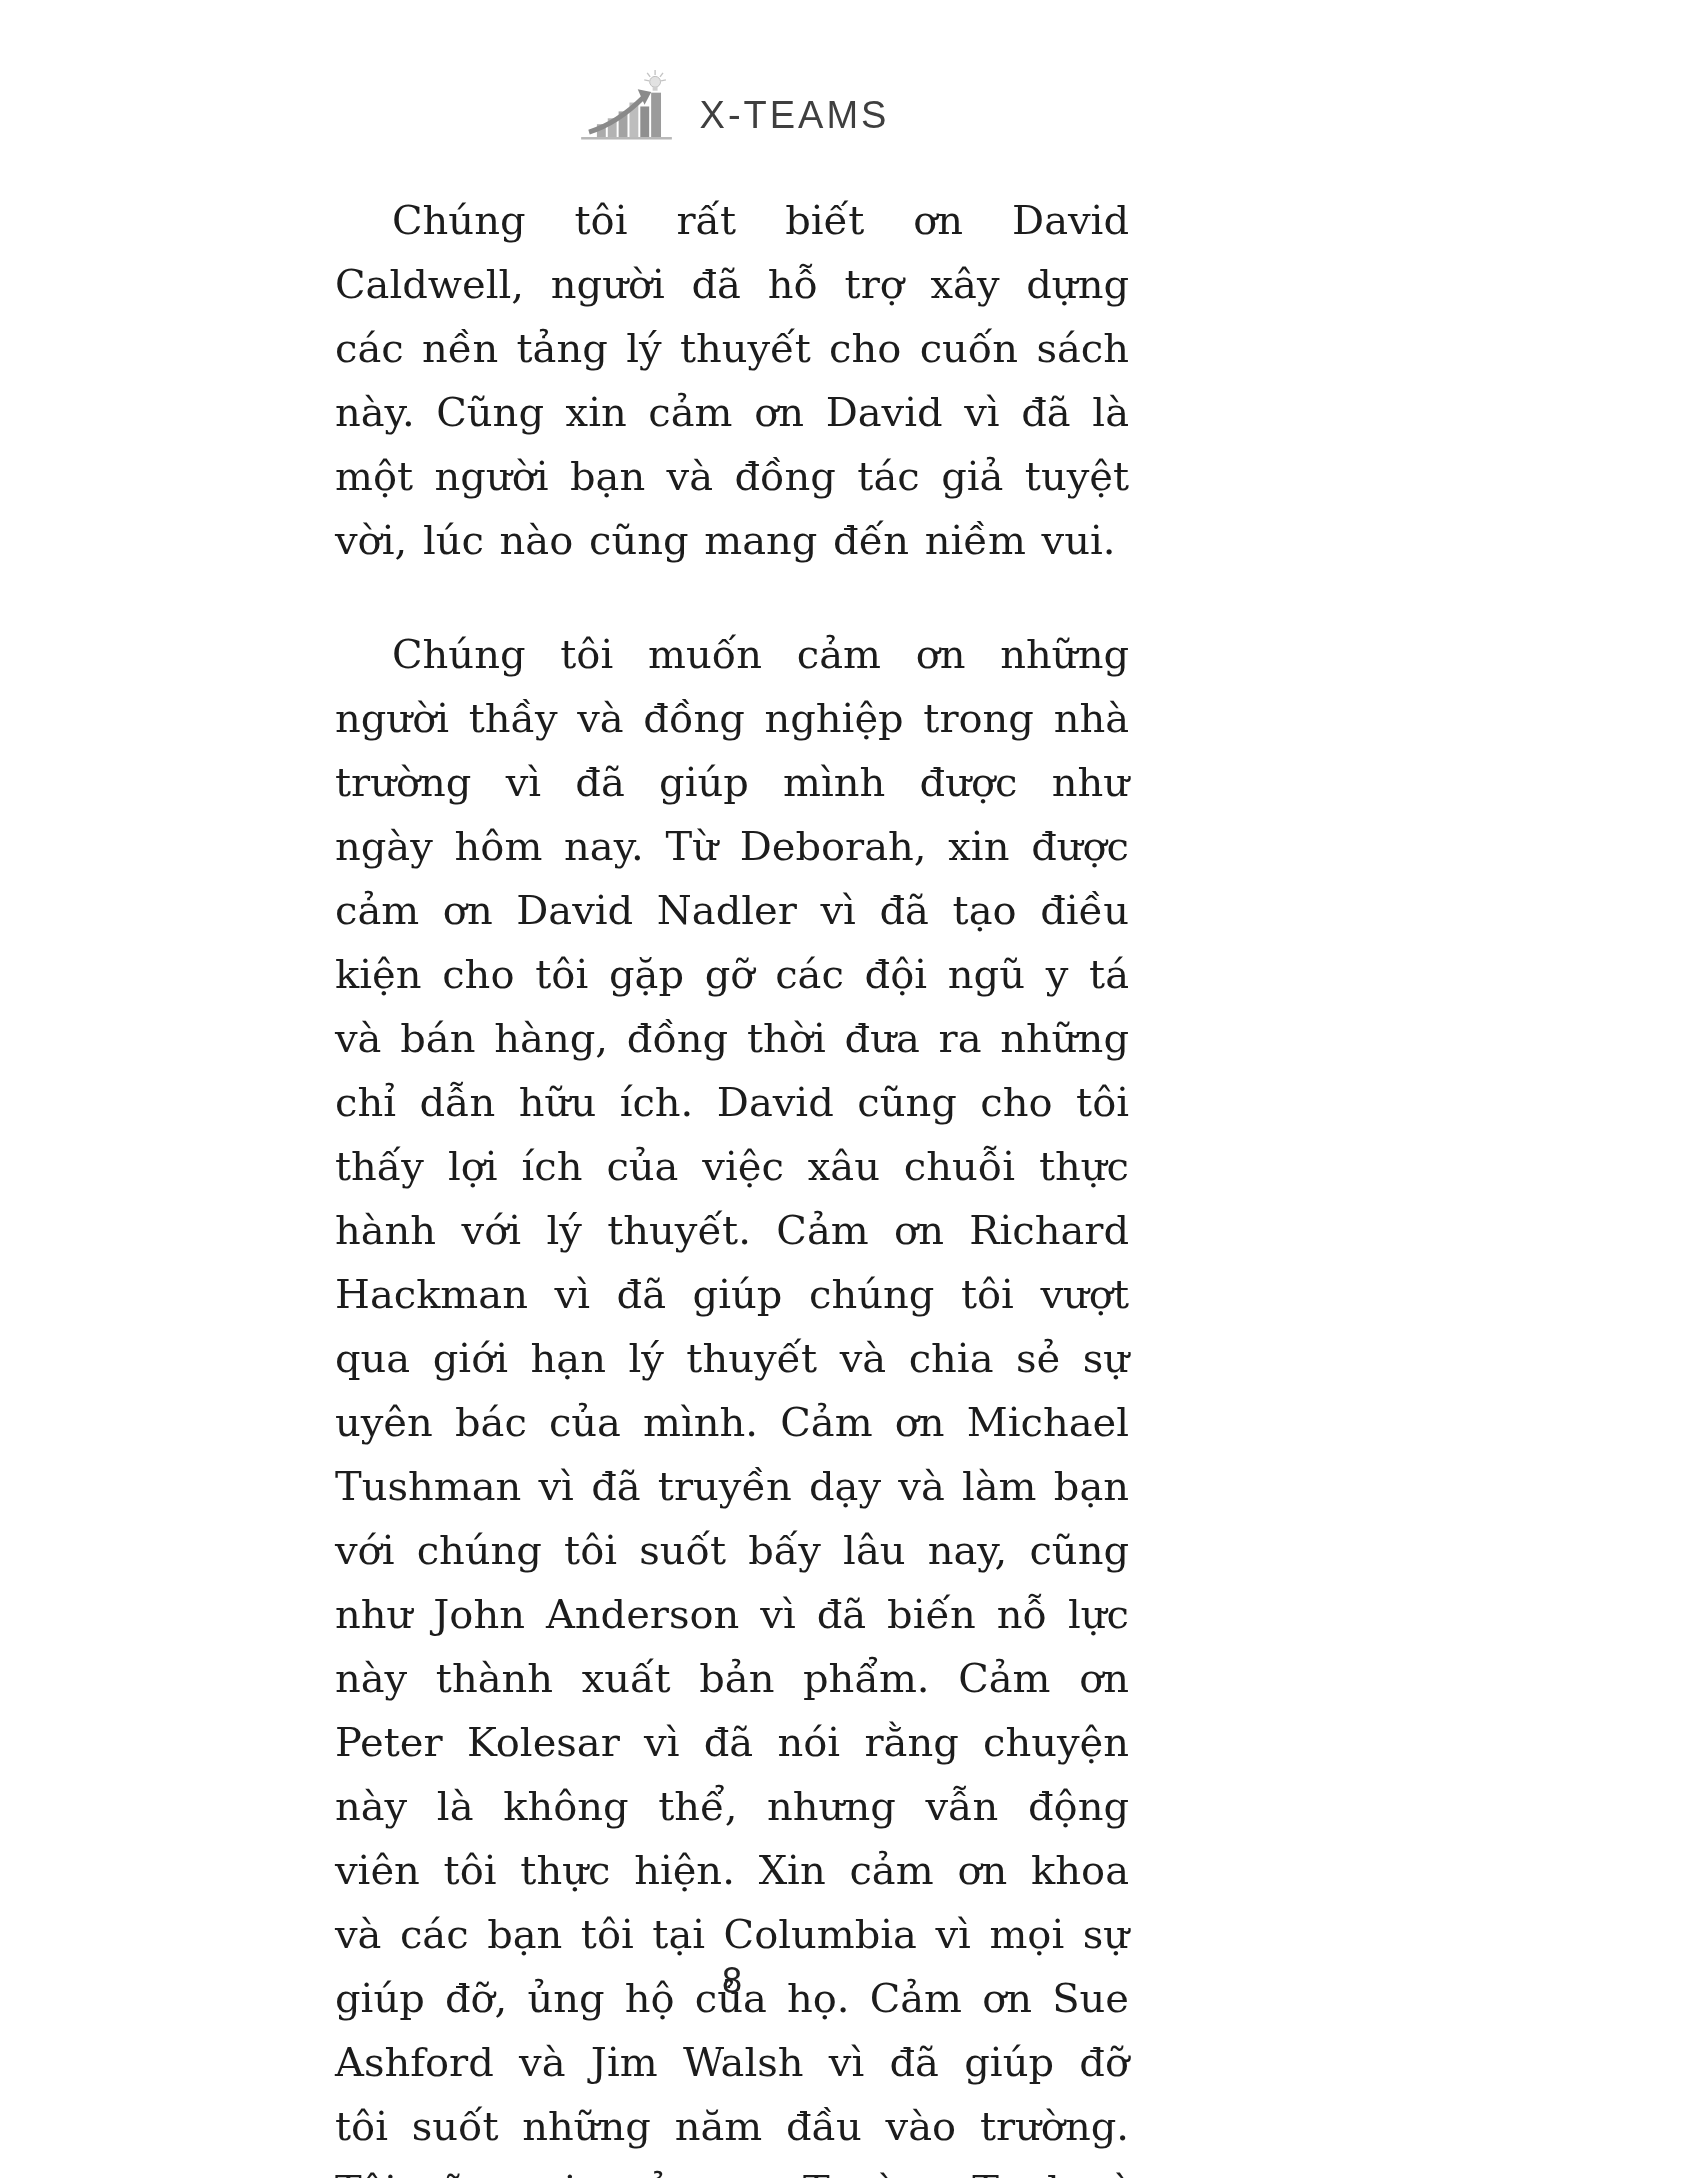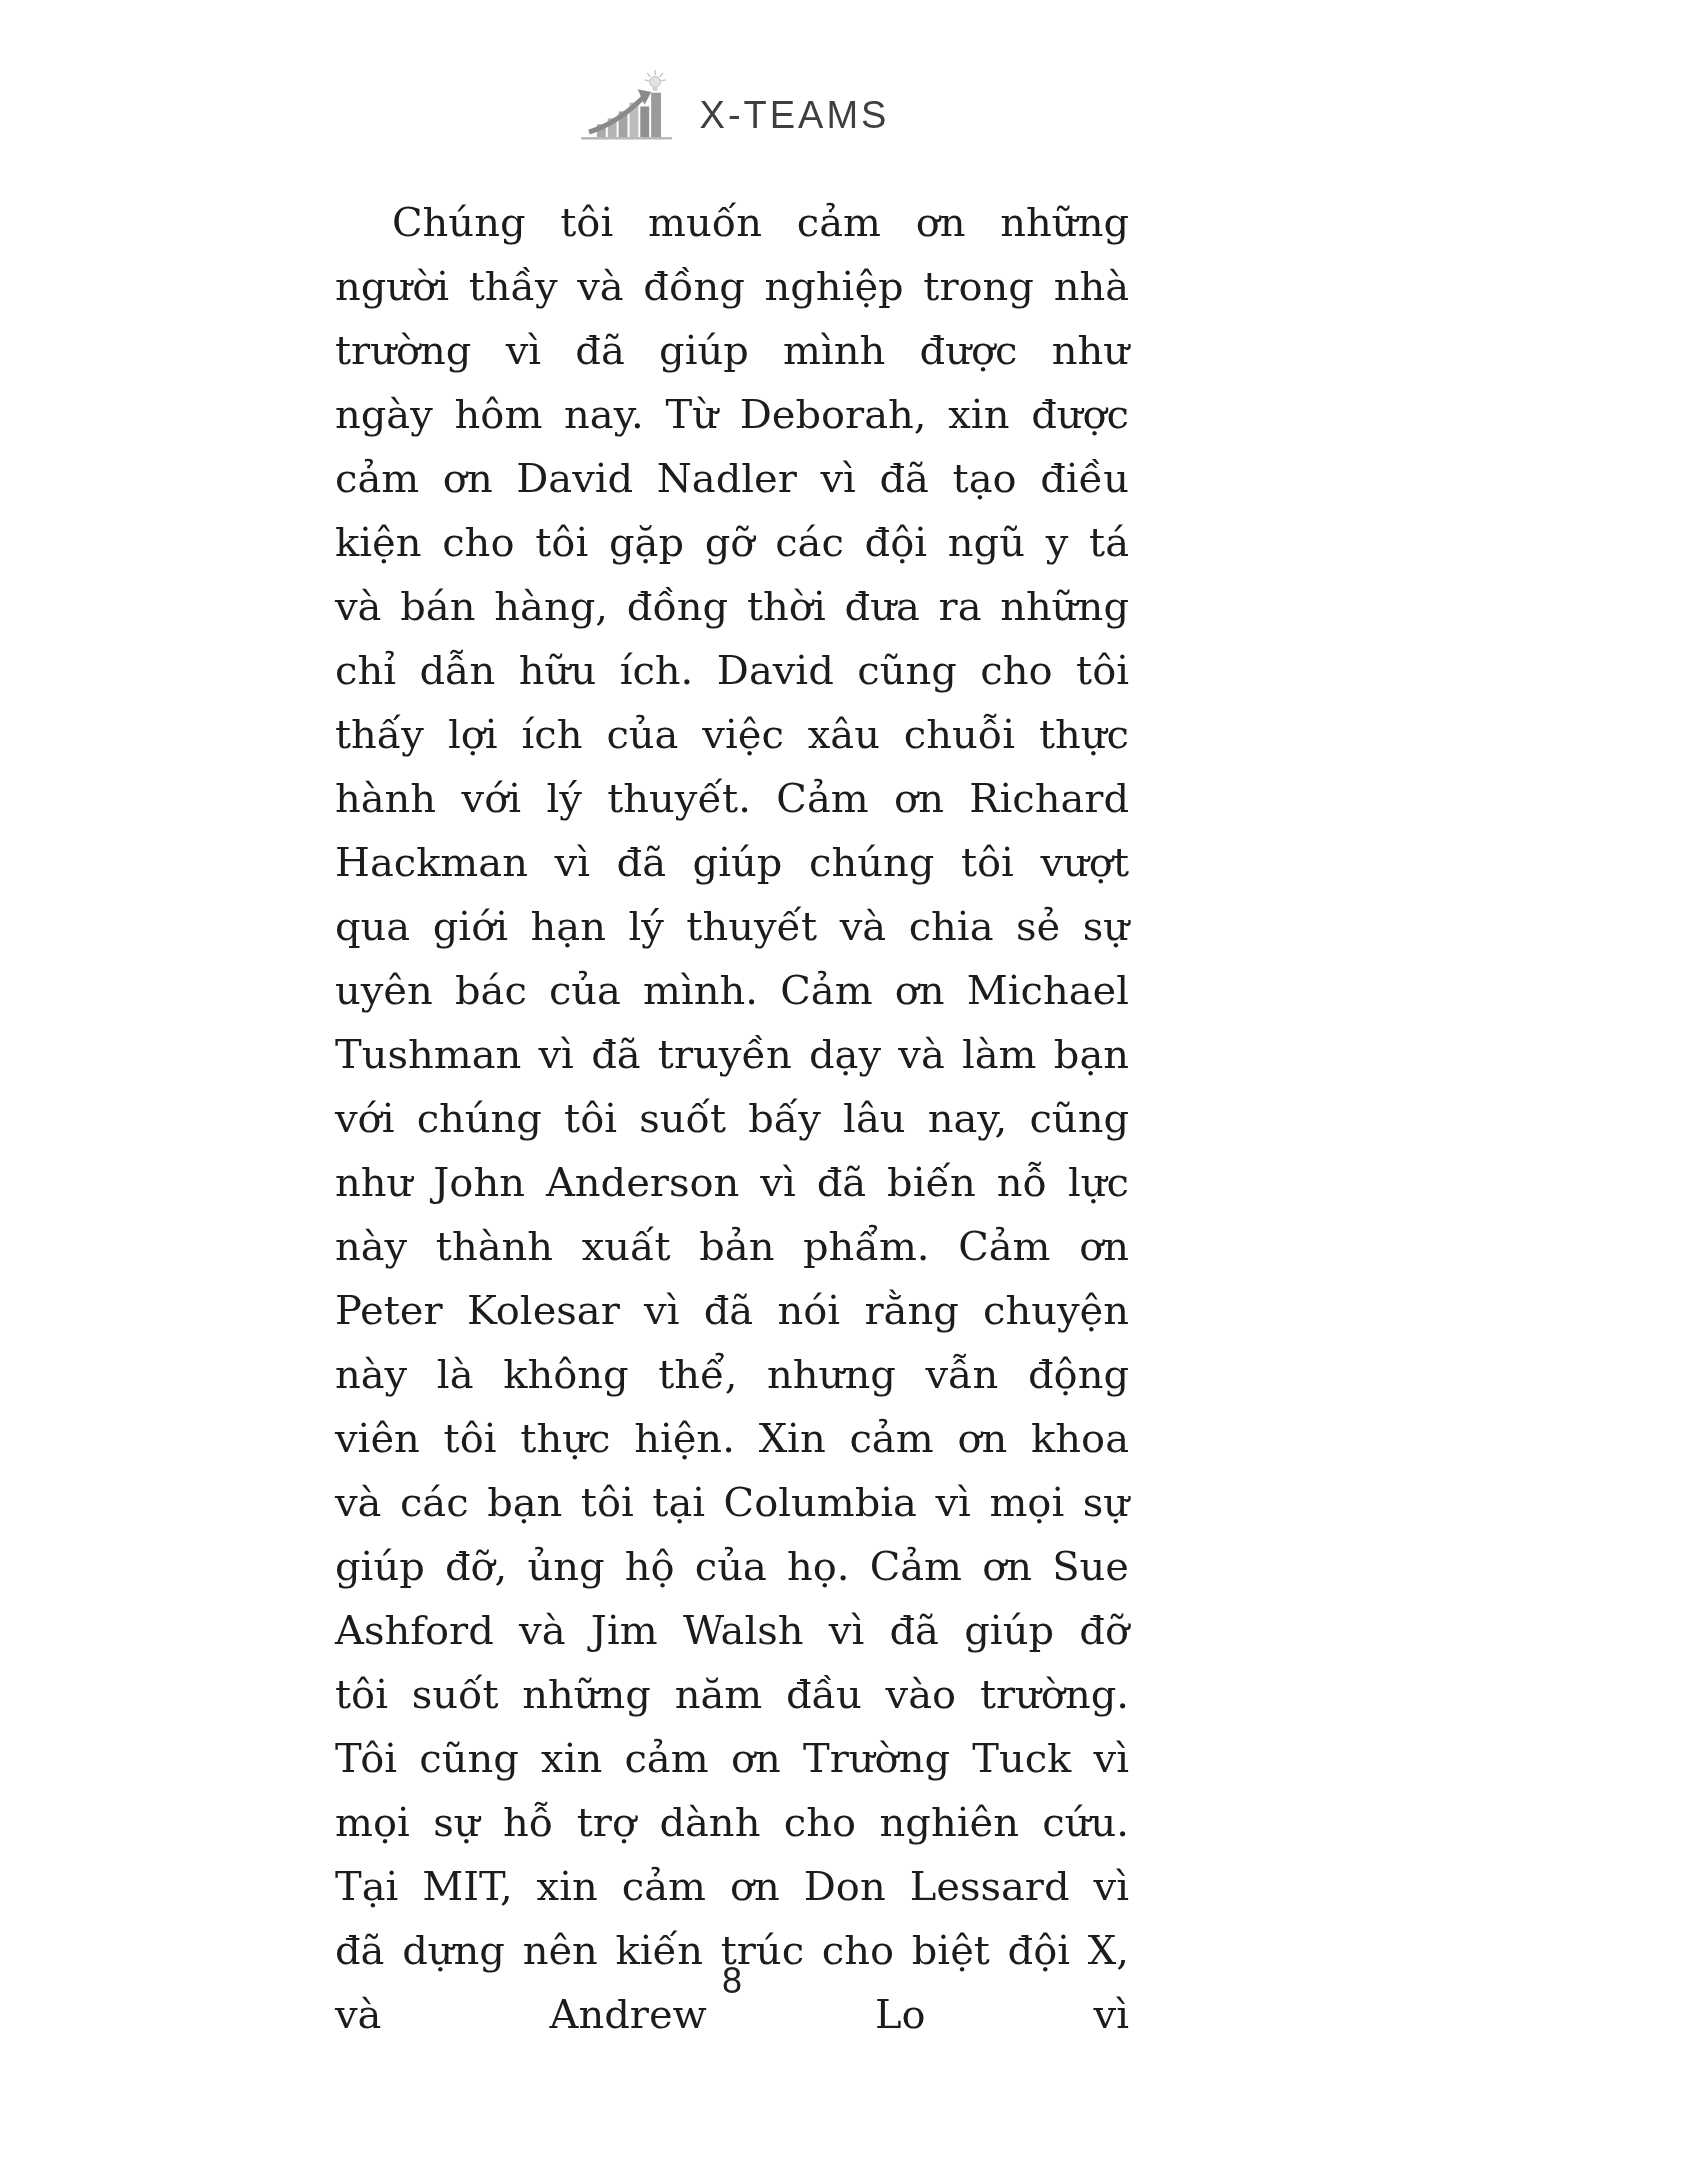--- a/index.html
+++ b/index.html
@@ -103,19 +103,20 @@
         <path d="M14 64 C 34 58, 54 44, 70 28" fill="none" stroke="#8a8a8a" stroke-width="5"></path>
         <path d="M62 22 L 76 22 L 72 36 Z" fill="#8a8a8a" transform="rotate(12 70 28)"></path>
 
         <rect x="6" y="69" width="92" height="2.5" fill="#b7b7b7"></rect>
       </svg>
     </span>
     <span class="brand">X-TEAMS</span>
   </div>
 
   <div class="body-text">
+    <p class="para-1">Chúng tôi rất biết ơn David Caldwell, người đã hỗ trợ xây dựng các nền tảng lý thuyết cho cuốn sách này. Cũng xin cảm ơn David vì đã là một người bạn và đồng tác giả tuyệt vời, lúc nào cũng mang đến niềm vui.</p>
     <p class="para-2 continues">Chúng tôi muốn cảm ơn những người thầy và đồng nghiệp trong nhà trường vì đã giúp mình được như ngày hôm nay. Từ Deborah, xin được cảm ơn David Nadler vì đã tạo điều kiện cho tôi gặp gỡ các đội ngũ y tá và bán hàng, đồng thời đưa ra những chỉ dẫn hữu ích. David cũng cho tôi thấy lợi ích của việc xâu chuỗi thực hành với lý thuyết. Cảm ơn Richard Hackman vì đã giúp chúng tôi vượt qua giới hạn lý thuyết và chia sẻ sự uyên bác của mình. Cảm ơn Michael Tushman vì đã truyền dạy và làm bạn với chúng tôi suốt bấy lâu nay, cũng như John Anderson vì đã biến nỗ lực này thành xuất bản phẩm. Cảm ơn Peter Kolesar vì đã nói rằng chuyện này là không thể, nhưng vẫn động viên tôi thực hiện. Xin cảm ơn khoa và các bạn tôi tại Columbia vì mọi sự giúp đỡ, ủng hộ của họ. Cảm ơn Sue Ashford và Jim Walsh vì đã giúp đỡ tôi suốt những năm đầu vào trường. Tôi cũng xin cảm ơn Trường Tuck vì mọi sự hỗ trợ dành cho nghiên cứu. Tại MIT, xin cảm ơn Don Lessard vì đã dựng nên kiến trúc cho biệt đội X, và Andrew Lo vì</p>
   </div>
 
   <div class="folio">8</div>
 
 </div>
 
 
 </body></html>

